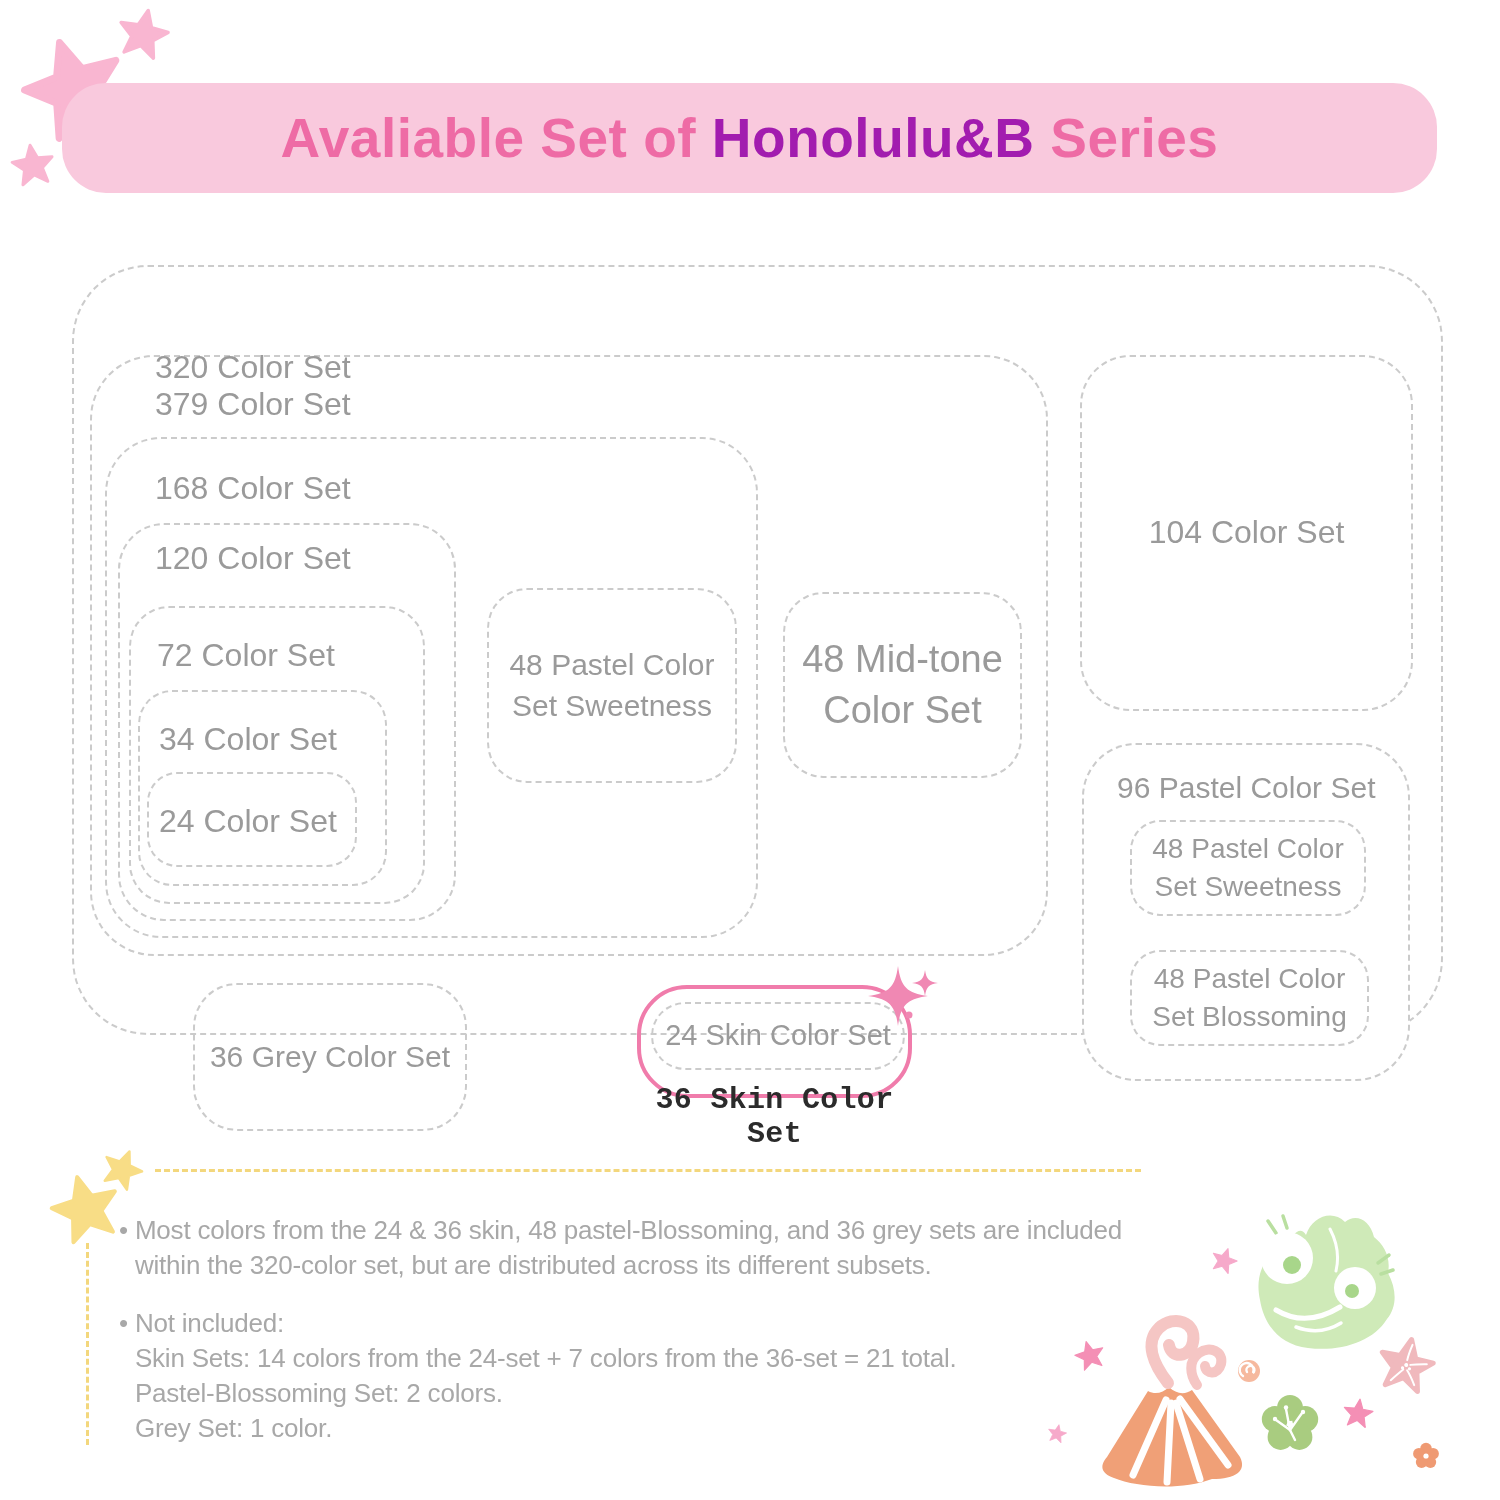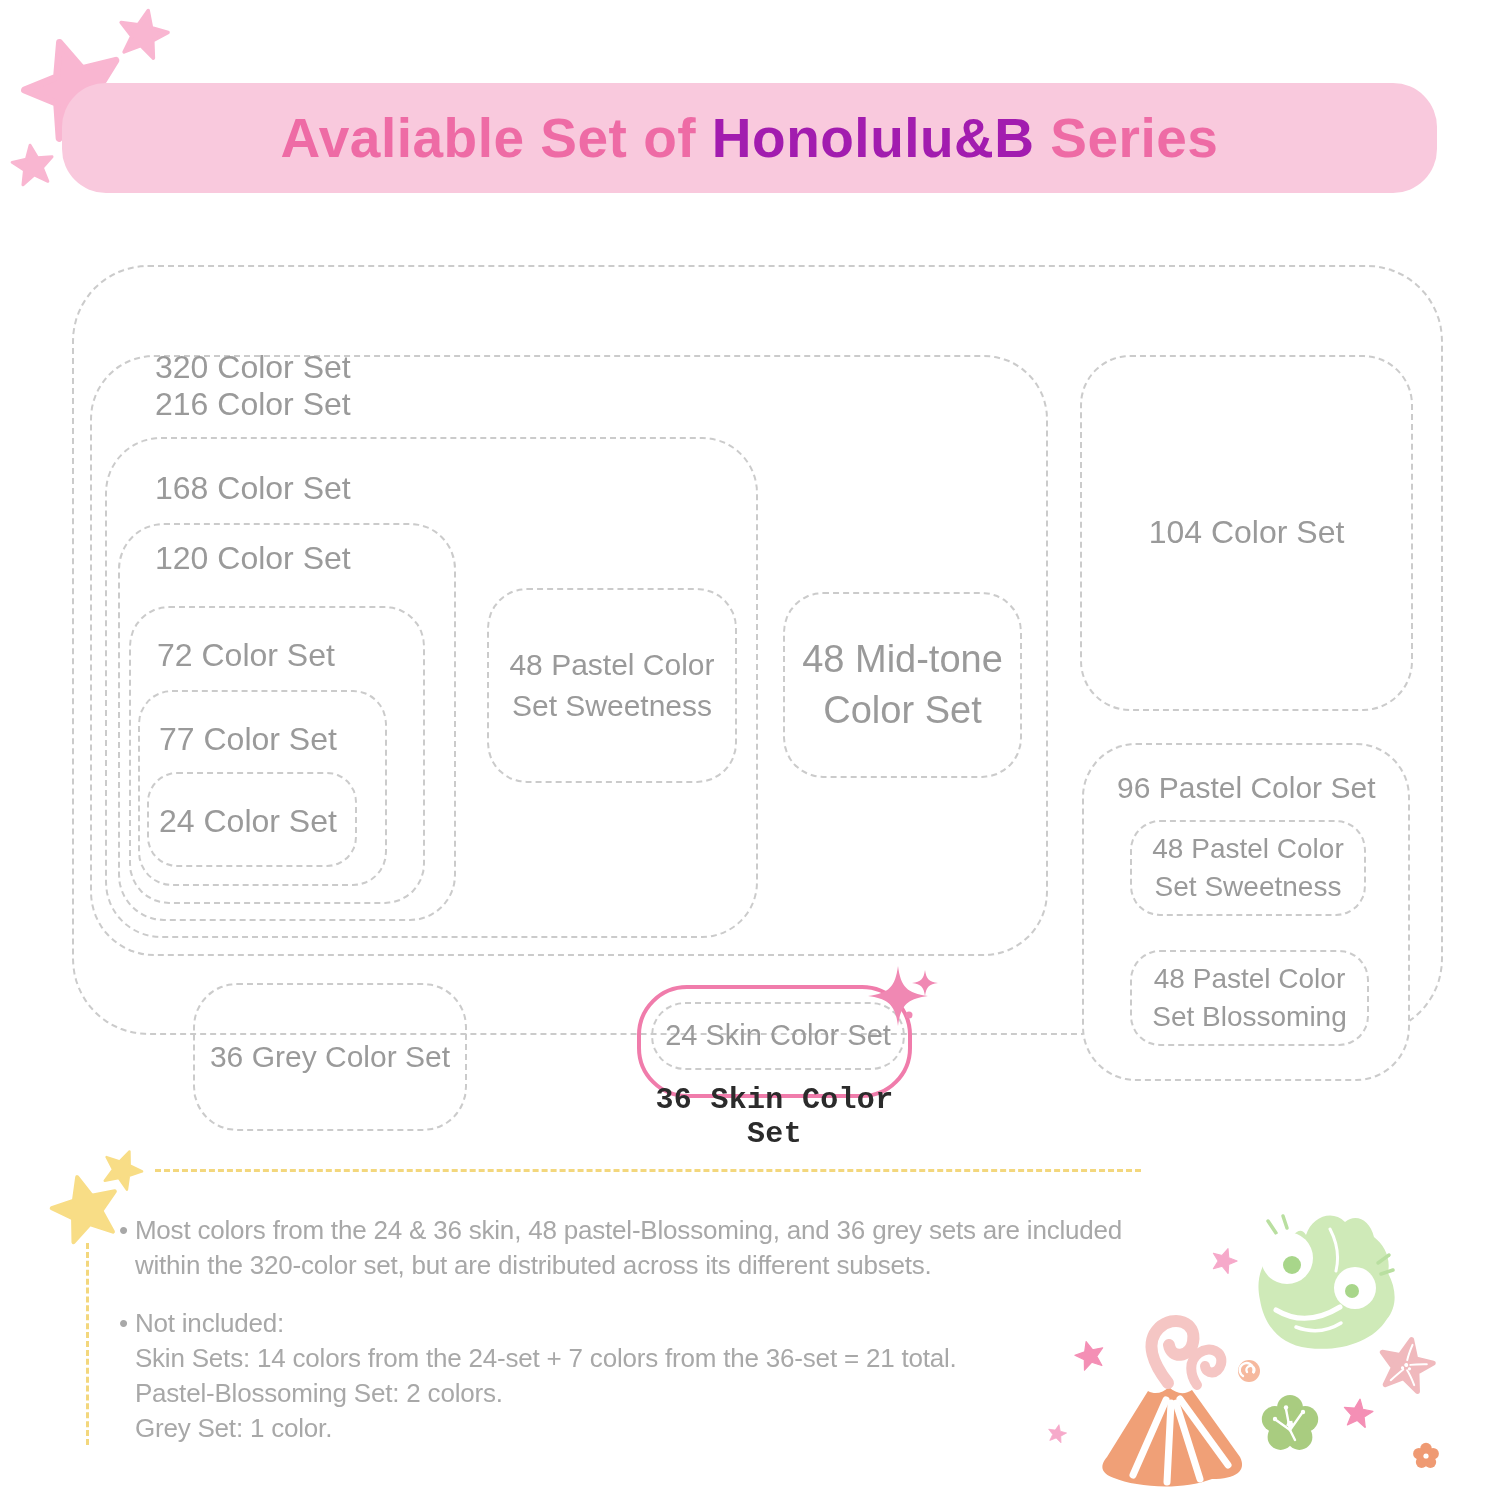--- a/index.html
+++ b/index.html
@@ -81,25 +81,25 @@
 
   <div class="dbox" id="b320"></div>
   <div class="dbox" id="b216"></div>
   <div class="dbox" id="b168"></div>
   <div class="dbox" id="b120"></div>
   <div class="dbox" id="b72"></div>
   <div class="dbox" id="b48"></div>
   <div class="dbox" id="b24"></div>
 
   <span class="slabel" id="l320">320 Color Set</span>
-  <span class="slabel" id="l216">216 Color Set</span>
+  <span class="slabel" id="l216">379 Color Set</span>
   <span class="slabel" id="l168">168 Color Set</span>
   <span class="slabel" id="l120">120 Color Set</span>
   <span class="slabel" id="l72">72 Color Set</span>
-  <span class="slabel" id="l48">77 Color Set</span>
+  <span class="slabel" id="l48">34 Color Set</span>
   <span class="slabel" id="l24">24 Color Set</span>
 
   <div class="dbox center2" id="bpastel48">
     <span>48 Pastel Color</span>
     <span>Set Sweetness</span>
   </div>
   <div class="dbox center2" id="bmid48">
     <span>48 Mid-tone</span>
     <span>Color Set</span>
   </div>

